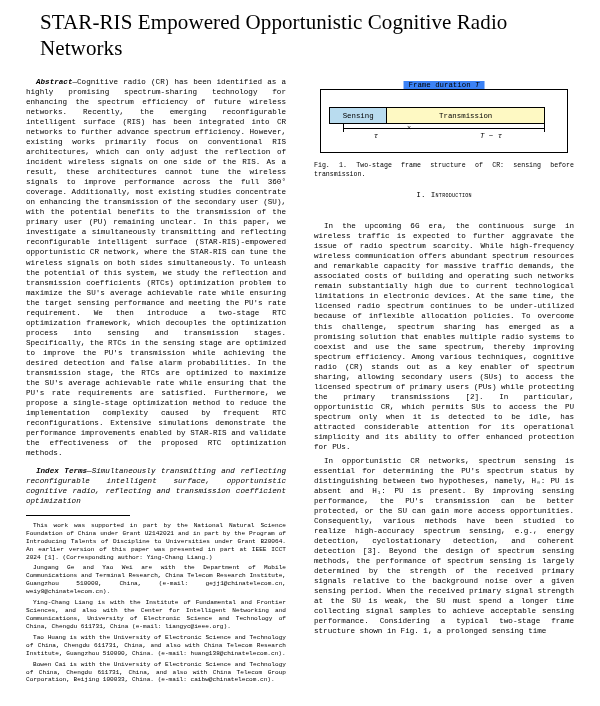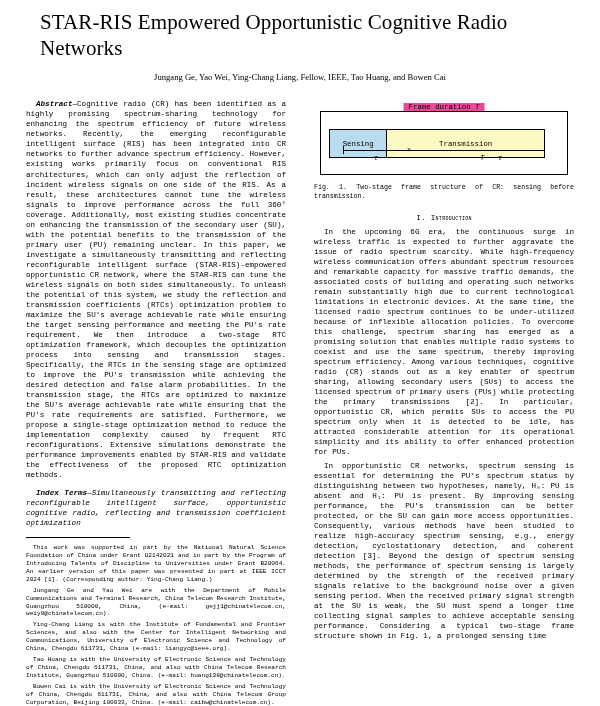--- a/index.html
+++ b/index.html
@@ -87,34 +87,34 @@
     border: 0.7px solid #000;
     height: 64px;
     box-sizing: border-box;
     margin: 12px 6px 0 6px;
   }
   .frame-label {
     position: absolute;
     top: -9px;
     left: 50%;
     transform: translateX(-50%);
-    background: #ec4899;
+    background: #3b82f6;
     padding: 0 5px;
     font-size: 7.4px;
     font-style: italic;
     white-space: nowrap;
   }
   .frame-label .up { font-style: normal; }
   .blocks {
     position: absolute;
     left: 8px;
     right: 22px;
     top: 17px;
     display: flex;
-    height: 29px;
+    height: 17px;
   }
   .blk {
     border: 0.7px solid #000;
     box-sizing: border-box;
     display: flex;
     align-items: center;
     justify-content: center;
     font-size: 7.4px;
   }
   .blk.sensing {
@@ -158,43 +158,40 @@
   .fig-cap {
     font-size: 6.6px;
     margin: 9px 0 0 0;
     line-height: 1.3;
     text-align: justify;
   }
   .sec-head {
     text-align: center;
     font-size: 7.6px;
     font-variant: small-caps;
-    margin: 12px 0 5px 0;
+    margin: 12px 0 22px 0;
     letter-spacing: 0.3px;
   }
   .copyright {
     position: absolute;
     left: 26px;
     bottom: 3px;
     width: 548px;
     font-size: 5.9px;
     text-align: left;
     line-height: 1.25;
   }
 </style>
 </head>
 <body>
 
 <div class="page">
 
   <h1 class="title">STAR-RIS Empowered Opportunistic Cognitive Radio Networks</h1>
 
-  <div class="authors">
-    <span>Jungang Ge, Yao Wei, Ying-Chang Liang, Fellow, IEEE, Tao Huang, and Bowen Cai</span>
-  </div>
 
   <div class="columns">
 
     <div class="col">
 
       <p class="just abstract"><span class="abstract-lead">Abstract—</span><span>Cognitive radio (CR) has been identified as a highly promising spectrum-sharing technology for enhancing the spectrum efficiency of future wireless networks. Recently, the emerging reconfigurable intelligent surface (RIS) has been integrated into CR networks to further advance spectrum efficiency. However, existing works primarily focus on conventional RIS architectures, which can only adjust the reflection of incident wireless signals on one side of the RIS. As a result, these architectures cannot tune the wireless signals to improve performance across the full 360° coverage. Additionally, most existing studies concentrate on enhancing the transmission of the secondary user (SU), with the potential benefits to the transmission of the primary user (PU) remaining unclear. In this paper, we investigate a simultaneously transmitting and reflecting reconfigurable intelligent surface (STAR-RIS)-empowered opportunistic CR network, where the STAR-RIS can tune the wireless signals on both sides simultaneously. To unleash the potential of this system, we study the reflection and transmission coefficients (RTCs) optimization problem to maximize the SU's average achievable rate while ensuring the target sensing performance and meeting the PU's rate requirement. We then introduce a two-stage RTC optimization framework, which decouples the optimization process into sensing and transmission stages. Specifically, the RTCs in the sensing stage are optimized to improve the PU's transmission while achieving the desired detection and false alarm probabilities. In the transmission stage, the RTCs are optimized to maximize the SU's average achievable rate while ensuring that the PU's rate requirements are satisfied. Furthermore, we propose a single-stage optimization method to reduce the implementation complexity caused by frequent RTC reconfigurations. Extensive simulations demonstrate the performance improvements enabled by STAR-RIS and validate the effectiveness of the proposed RTC optimization methods.</span></p>
 
       <p class="just" style="margin-top:8px"><span class="idx-lead">Index Terms—</span><span class="idx">Simultaneously transmitting and reflecting reconfigurable intelligent surface, opportunistic cognitive radio, reflecting and transmission coefficient optimization</span></p>
 
       <hr class="rule">

